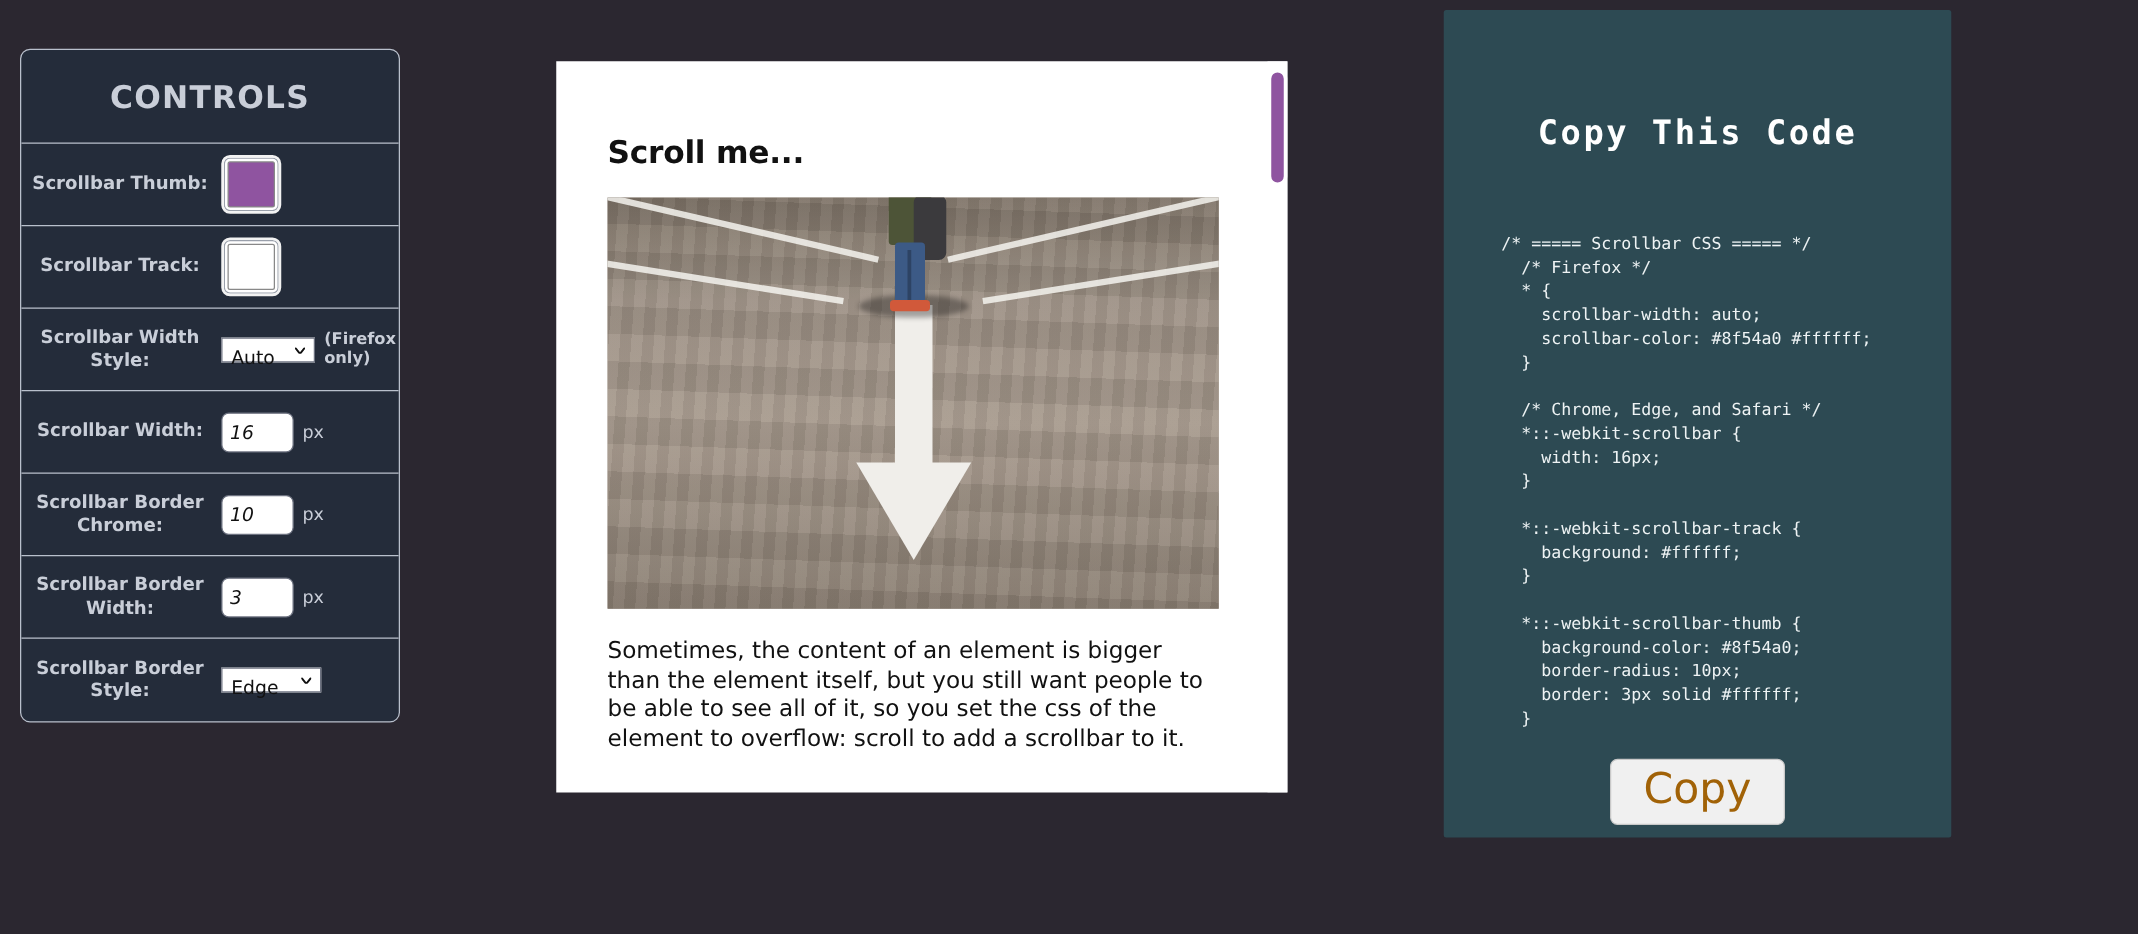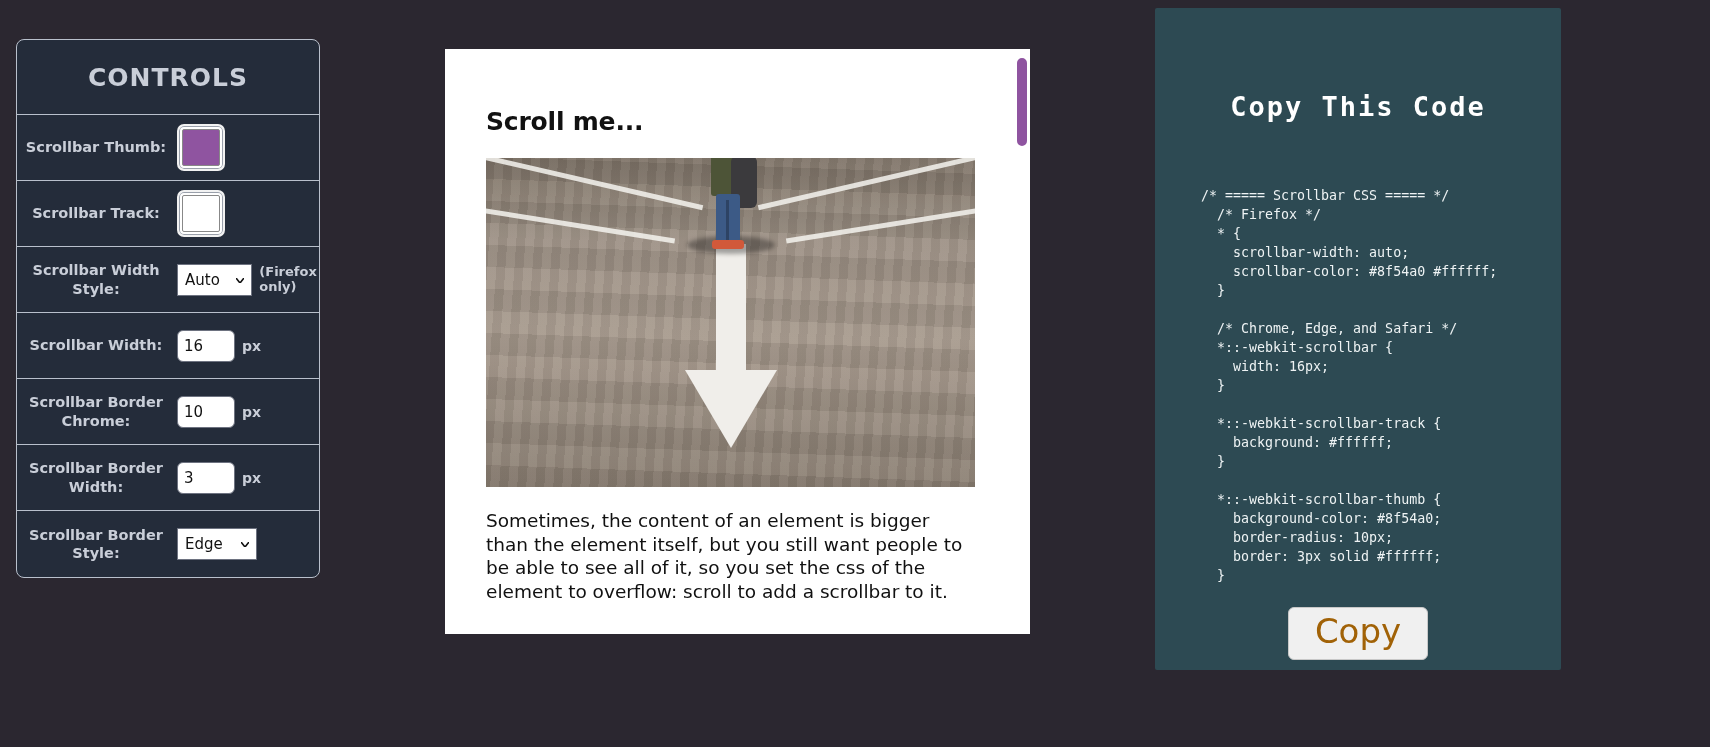--- a/index.html
+++ b/index.html
@@ -71,23 +71,24 @@
   .txtbox {
     width: 58px; height: 32px;
     background: #fff;
     border: 1px solid #6d7280;
     border-radius: 6px;
     color: #111;
     font-family: "DejaVu Sans", sans-serif;
     font-size: 15px;
     padding: 0 6px;
     line-height: 30px;
+    font-style: italic;
   }
   .selbox {
-    height: 32px;
+    height: 20px;
     background: #fff;
     border: 1px solid #6d7280;
     border-radius: 0;
     color: #111;
     font-size: 15px;
     padding: 0 32px 0 7px;
     line-height: 30px;
     position: relative;
     display: inline-block;
     min-width: 62px;
@@ -95,21 +96,21 @@
   .selbox.wide { min-width: 80px; }
   .selbox .caret {
     position: absolute;
     right: 7px; top: 50%;
     margin-top: -2px;
     width: 8px; height: 5px;
   }
   .unit {
     color: #c9ced8;
     font-size: 14px;
-    font-weight: 700;
+    font-weight: 400;
   }
   .hint {
     color: #c9ced8;
     font-size: 13px;
     font-weight: 700;
     line-height: 1.1;
     max-width: 58px;
   }
 
   

